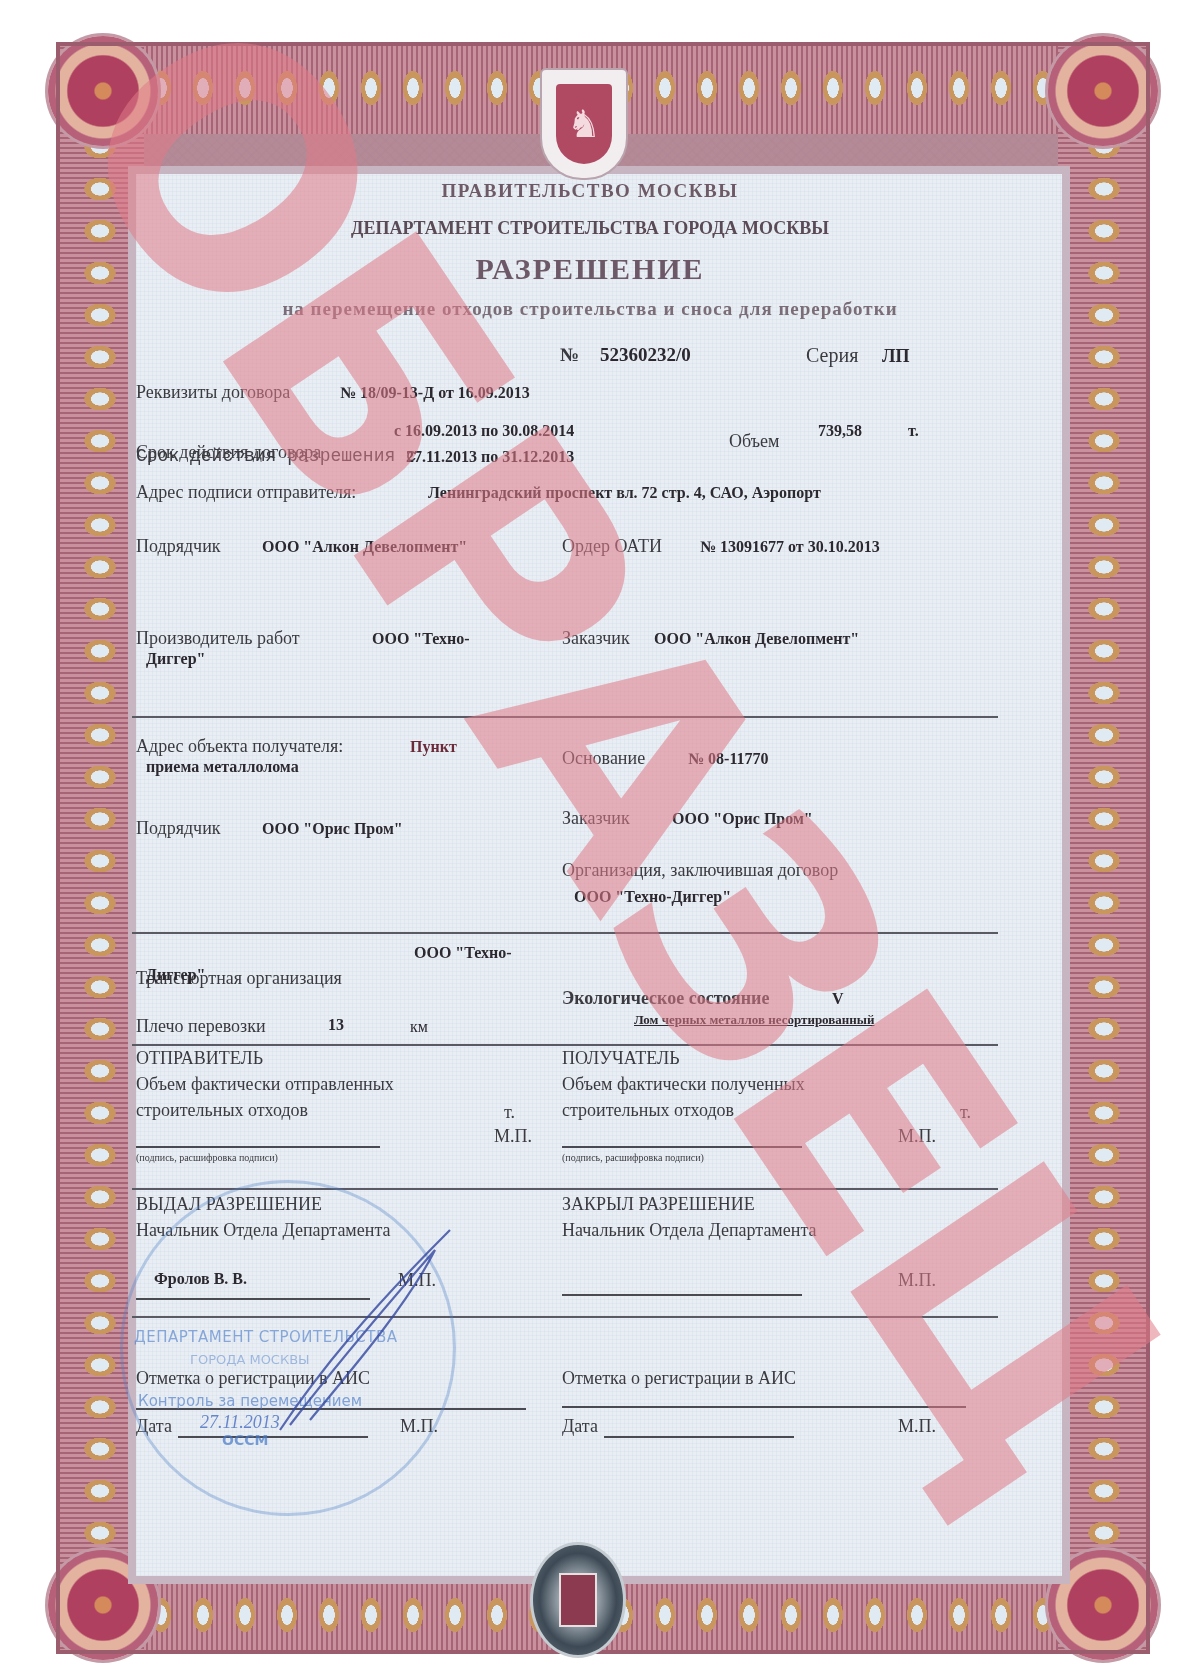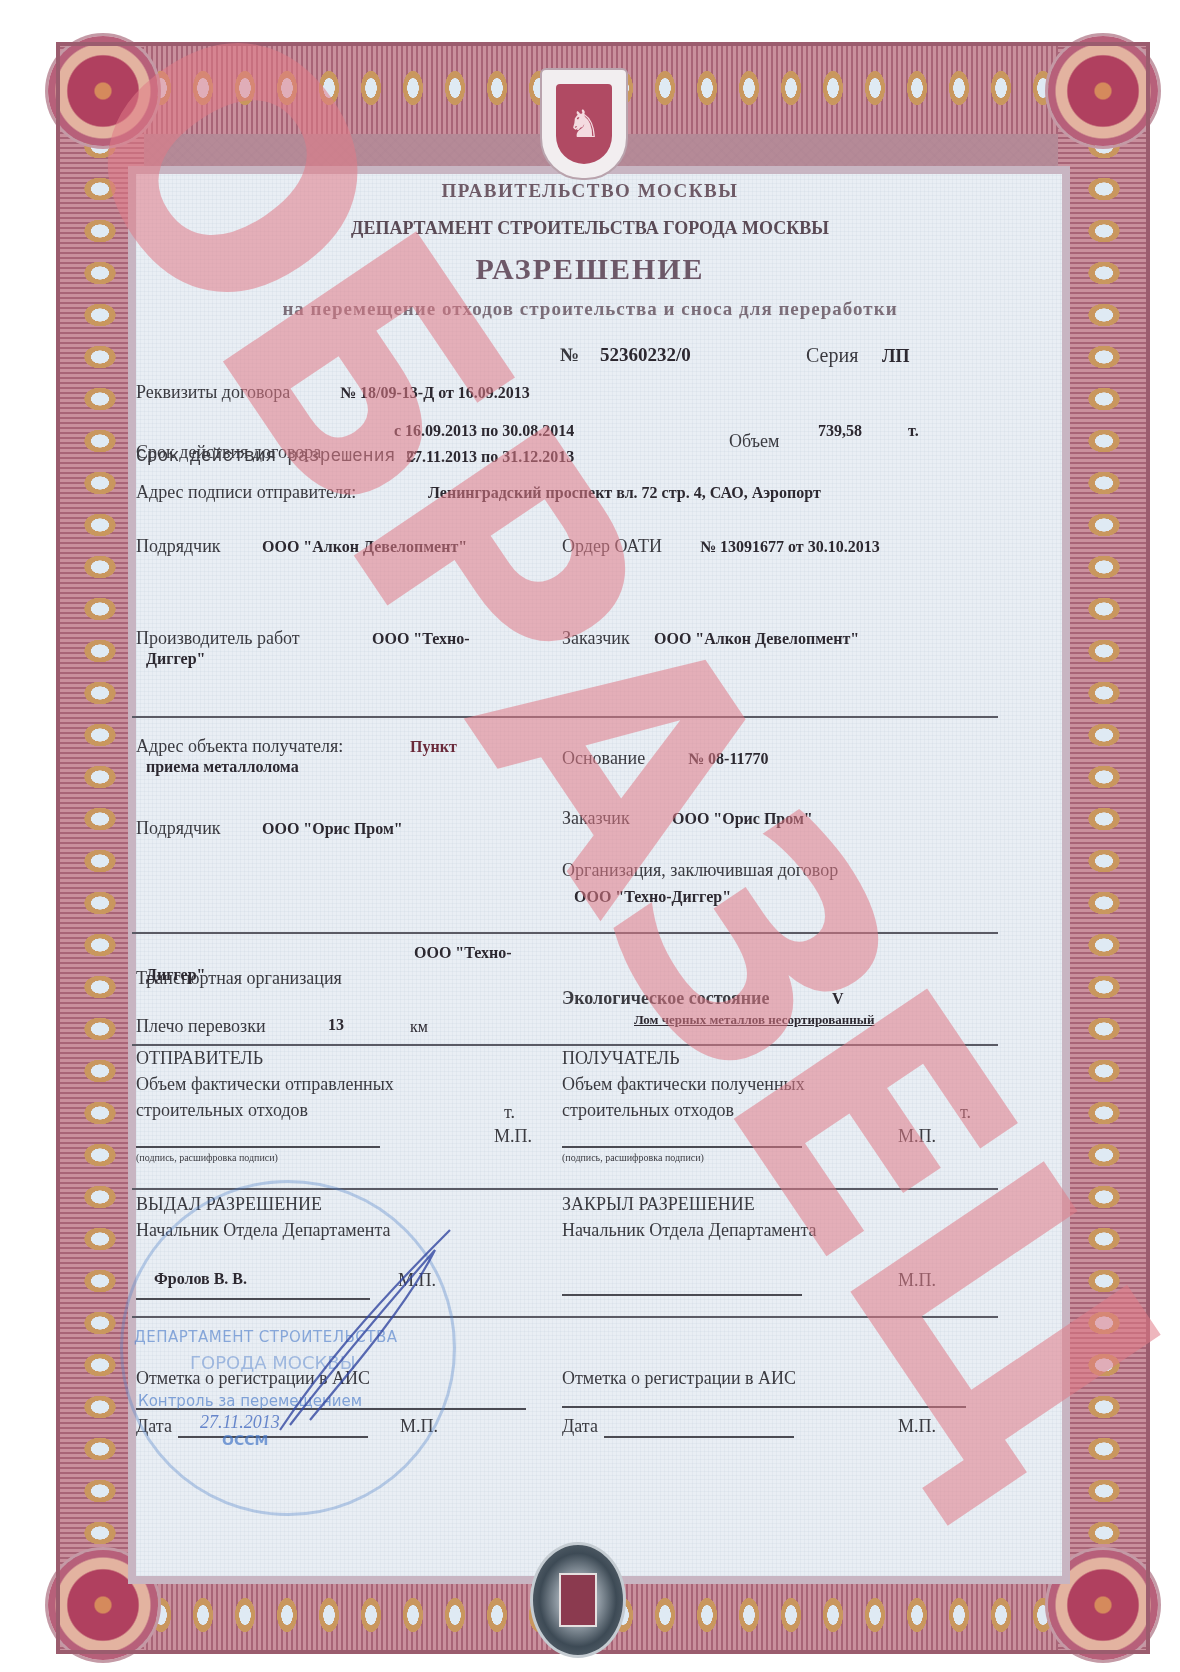--- a/index.html
+++ b/index.html
@@ -221,21 +221,21 @@
 
   <div class="t lbl" style="left:562px;top:1368px;">Отметка о регистрации в АИС</div>
   <div class="sline" style="left:562px;top:1406px;width:404px;"></div>
   <div class="t lbl" style="left:562px;top:1416px;">Дата</div>
   <div class="sline" style="left:604px;top:1436px;width:190px;"></div>
   <div class="t lbl" style="left:898px;top:1416px;">М.П.</div>
 </div>
 
 <div class="stamp-blue"></div>
 <div class="t" style="left:134px;top:1328px;font-family:'DejaVu Sans',sans-serif;font-size:15px;color:rgba(70,120,200,0.6);letter-spacing:0.5px;">ДЕПАРТАМЕНТ СТРОИТЕЛЬСТВА</div>
-<div class="t" style="left:190px;top:1352px;font-family:'DejaVu Sans',sans-serif;font-size:18px;color:rgba(70,120,200,0.45);">ГОРОДА МОСКВЫ</div>
+<div class="t" style="left:190px;top:1352px;font-family:'DejaVu Sans',sans-serif;font-size:13px;color:rgba(70,120,200,0.45);">ГОРОДА МОСКВЫ</div>
 <div class="t" style="left:138px;top:1392px;font-family:'DejaVu Sans',sans-serif;font-size:15px;color:rgba(70,120,200,0.65);">Контроль за перемещением</div>
 <div class="t" style="left:222px;top:1432px;font-family:'DejaVu Sans',sans-serif;font-size:14px;font-weight:bold;color:rgba(70,120,200,0.7);">ОССМ</div>
 
 <svg style="position:absolute;left:260px;top:1220px;" width="220" height="220">
   <path d="M20 210 C 60 150, 110 90, 190 10 M30 205 C 80 140, 140 70, 175 30 C 150 80, 100 140, 50 200" stroke="rgba(50,70,160,0.8)" stroke-width="2.2" fill="none"></path>
 </svg>
 
 <svg class="watermark" viewBox="0 0 1180 1672">
   <text x="0" y="0" transform="translate(60,120) rotate(56)" font-family="DejaVu Sans, sans-serif" font-weight="bold" font-size="320" fill="#e07a86" fill-opacity="0.55" letter-spacing="-10">ОБРАЗЕЦ</text>
 </svg>

